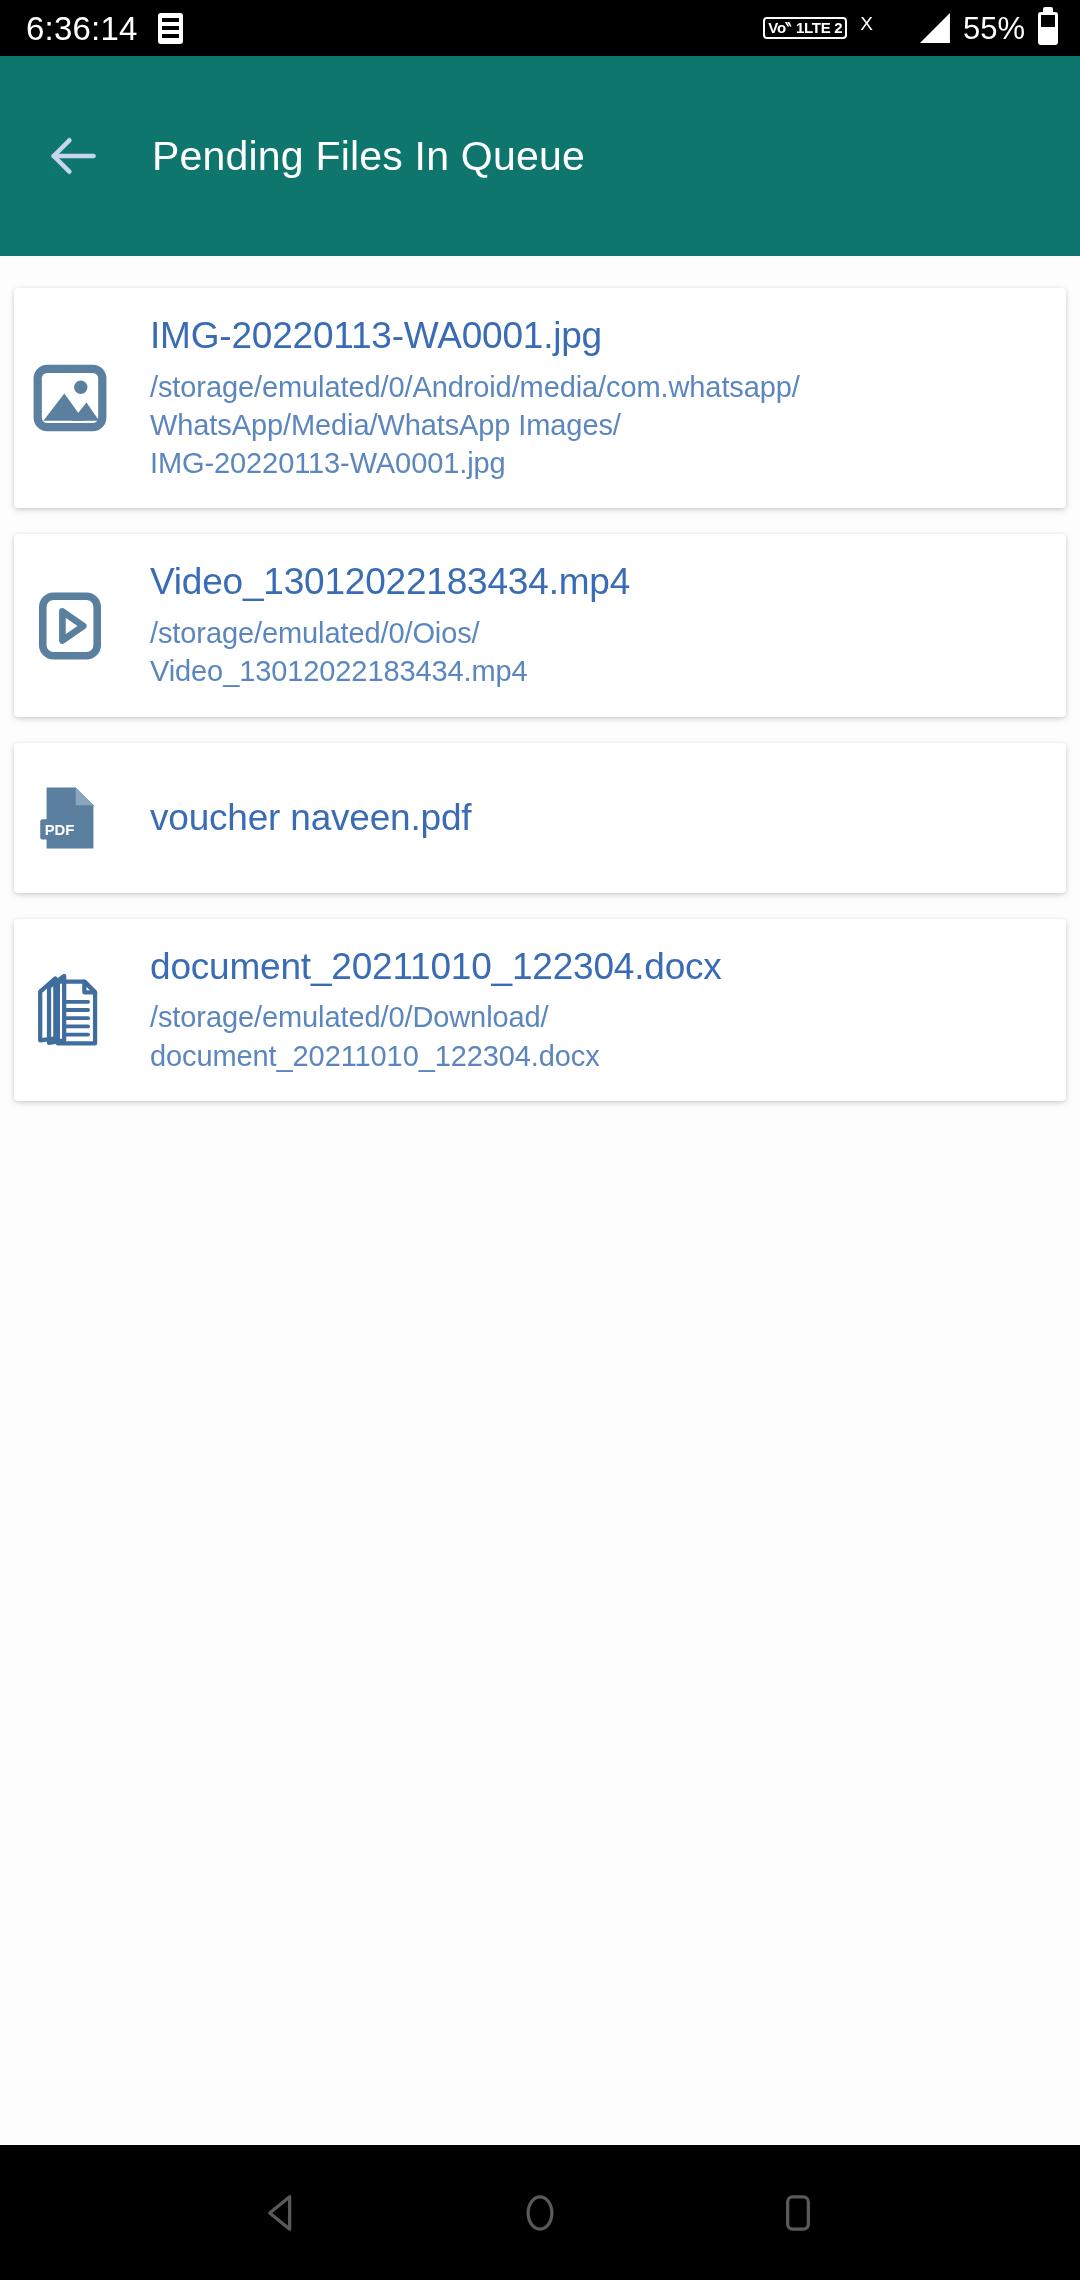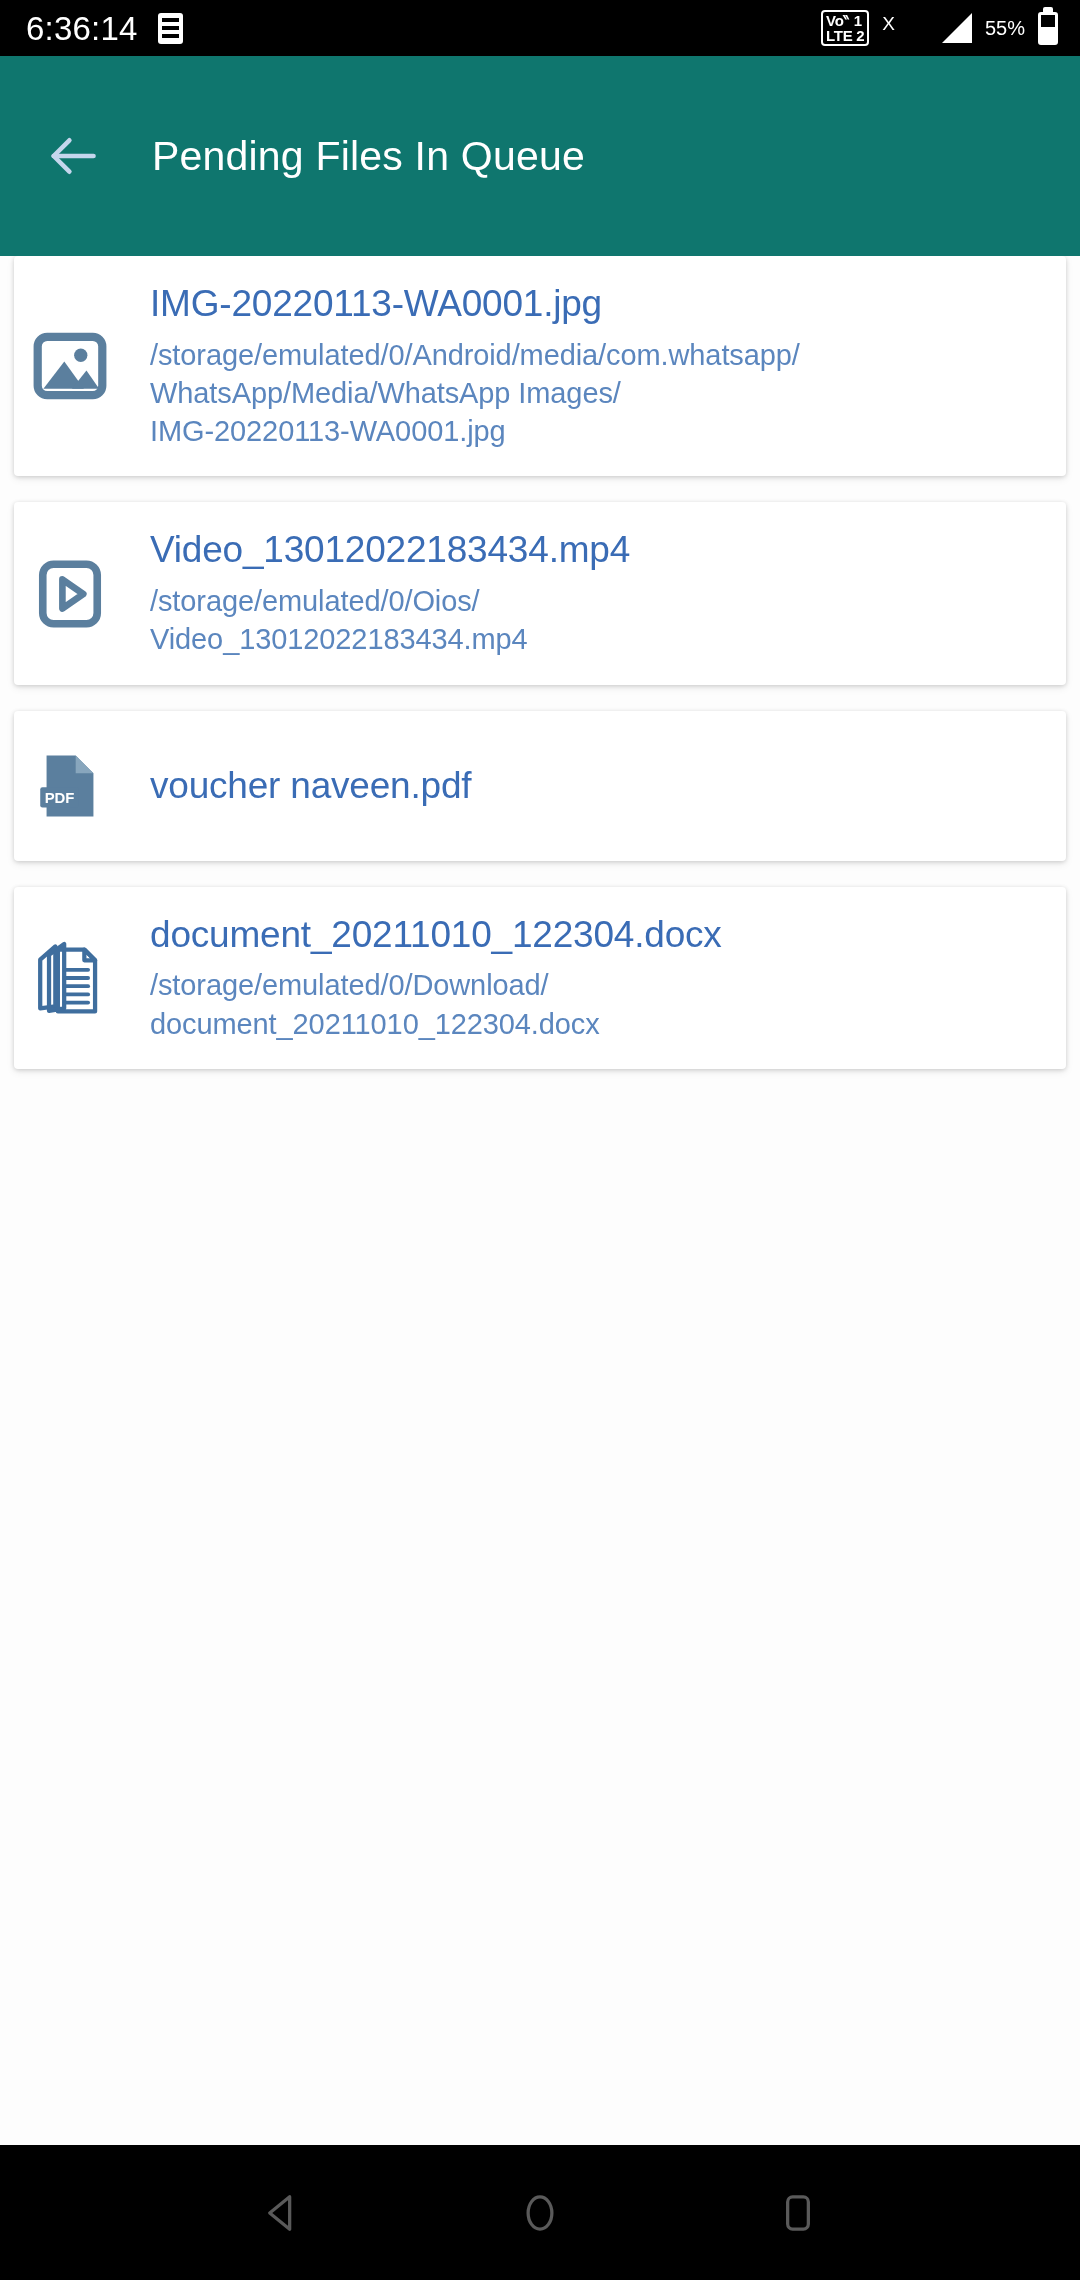--- a/index.html
+++ b/index.html
@@ -55,21 +55,21 @@
     height: 4px;
     background: #000;
     box-shadow: 0 8px 0 0 #000, 0 16px 0 0 #000;
   }
 
   .volte-badge {
     border: 2.5px solid #fff;
     border-radius: 4px;
     padding: 1px 3px 1px 3px;
     display: flex;
-    flex-direction: column;
+    flex-direction: row;
     justify-content: center;
     line-height: 1.02;
     font-size: 15px;
     font-weight: 700;
     letter-spacing: -0.3px;
   }
   .volte-badge span { display: block; white-space: nowrap; }
 
   .sig-group { display: flex; align-items: flex-start; gap: 4px; }
   .sig-x { font-size: 19px; line-height: 1; margin-top: 1px; font-weight: 400; }
@@ -77,21 +77,21 @@
     width: 30px; height: 30px;
     background: #fff;
     clip-path: polygon(100% 0, 100% 100%, 0 100%);
   }
   .sig-slot { position: relative; width: 30px; height: 30px; }
   .sig-slot .cut {
     position: absolute; inset: 0;
     background: #000;
     clip-path: polygon(0 72%, 62% 0, 74% 0, 0 88%);
   }
-  .battery-pct { font-size: 20px; line-height: 1; }
+  .battery-pct { font-size: 31px; line-height: 1; }
   .battery {
     width: 20px; height: 33px;
     border: 3px solid #fff;
     border-radius: 3px;
     position: relative;
     background: linear-gradient(to top, #fff 0 55%, transparent 55% 100%);
   }
   .battery::after {
     content: "";
     position: absolute;
@@ -121,21 +121,21 @@
     font-weight: 400;
     margin-left: 50px;
     letter-spacing: 0.2px;
     white-space: nowrap;
   }
 
   
   .content {
     flex: 1 1 auto;
     background: #fdfdfd;
-    padding: 0 0 0 0;
+    padding: 32px 0 0 0;
     overflow: hidden;
   }
 
   .file-card {
     background: #ffffff;
     margin: 0 14px 26px 14px;
     border-radius: 4px;
     box-shadow: 0 1px 4px rgba(0,0,0,0.16), 0 3px 9px rgba(0,0,0,0.07);
     display: flex;
     align-items: center;

